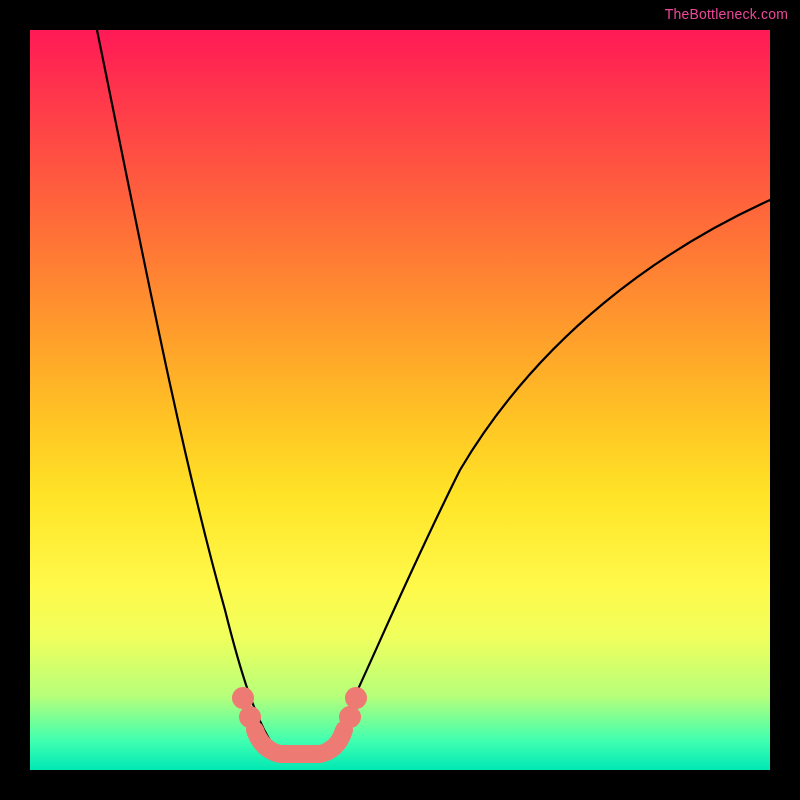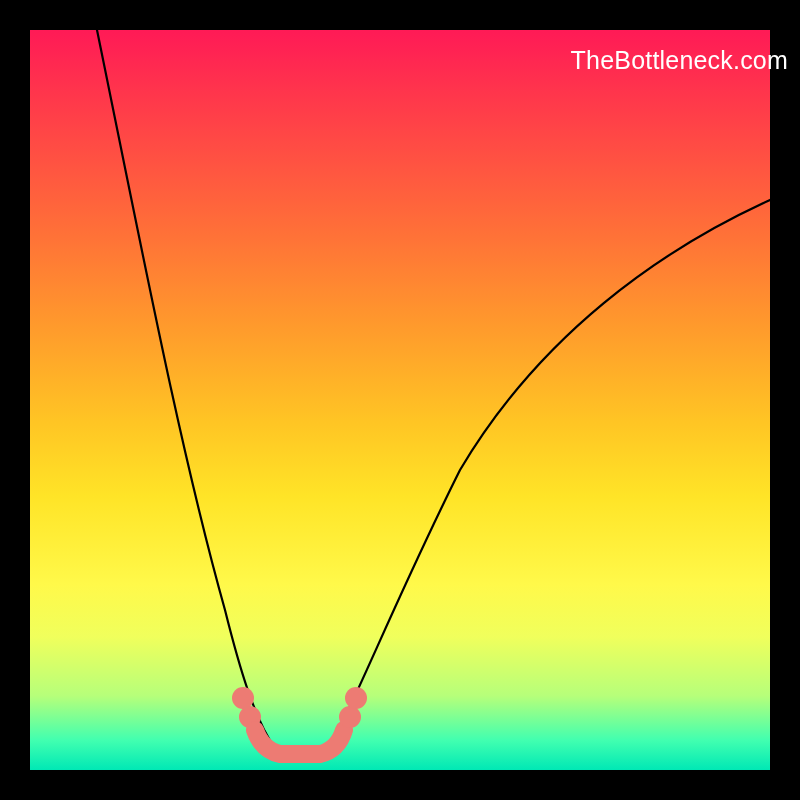--- a/index.html
+++ b/index.html
@@ -29,26 +29,25 @@
       #f0ff5c 82%,
       #b6ff7a 90%,
       #41ffb0 96%,
       #00e8b5 100%
     );
   }
   .watermark {
     position: absolute;
     top: 6px;
     right: 12px;
-    color: #ffffff;
-    font-size: 25px;
+    color: #ec4899;
+    font-size: 14px;
     font-weight: 500;
     letter-spacing: 0.2px;
     z-index: 5;
-    margin-top: 40px;
   }
   svg.curves {
     position: absolute;
     left: 0;
     top: 0;
     width: 740px;
     height: 740px;
   }
   .curve {
     fill: none;

